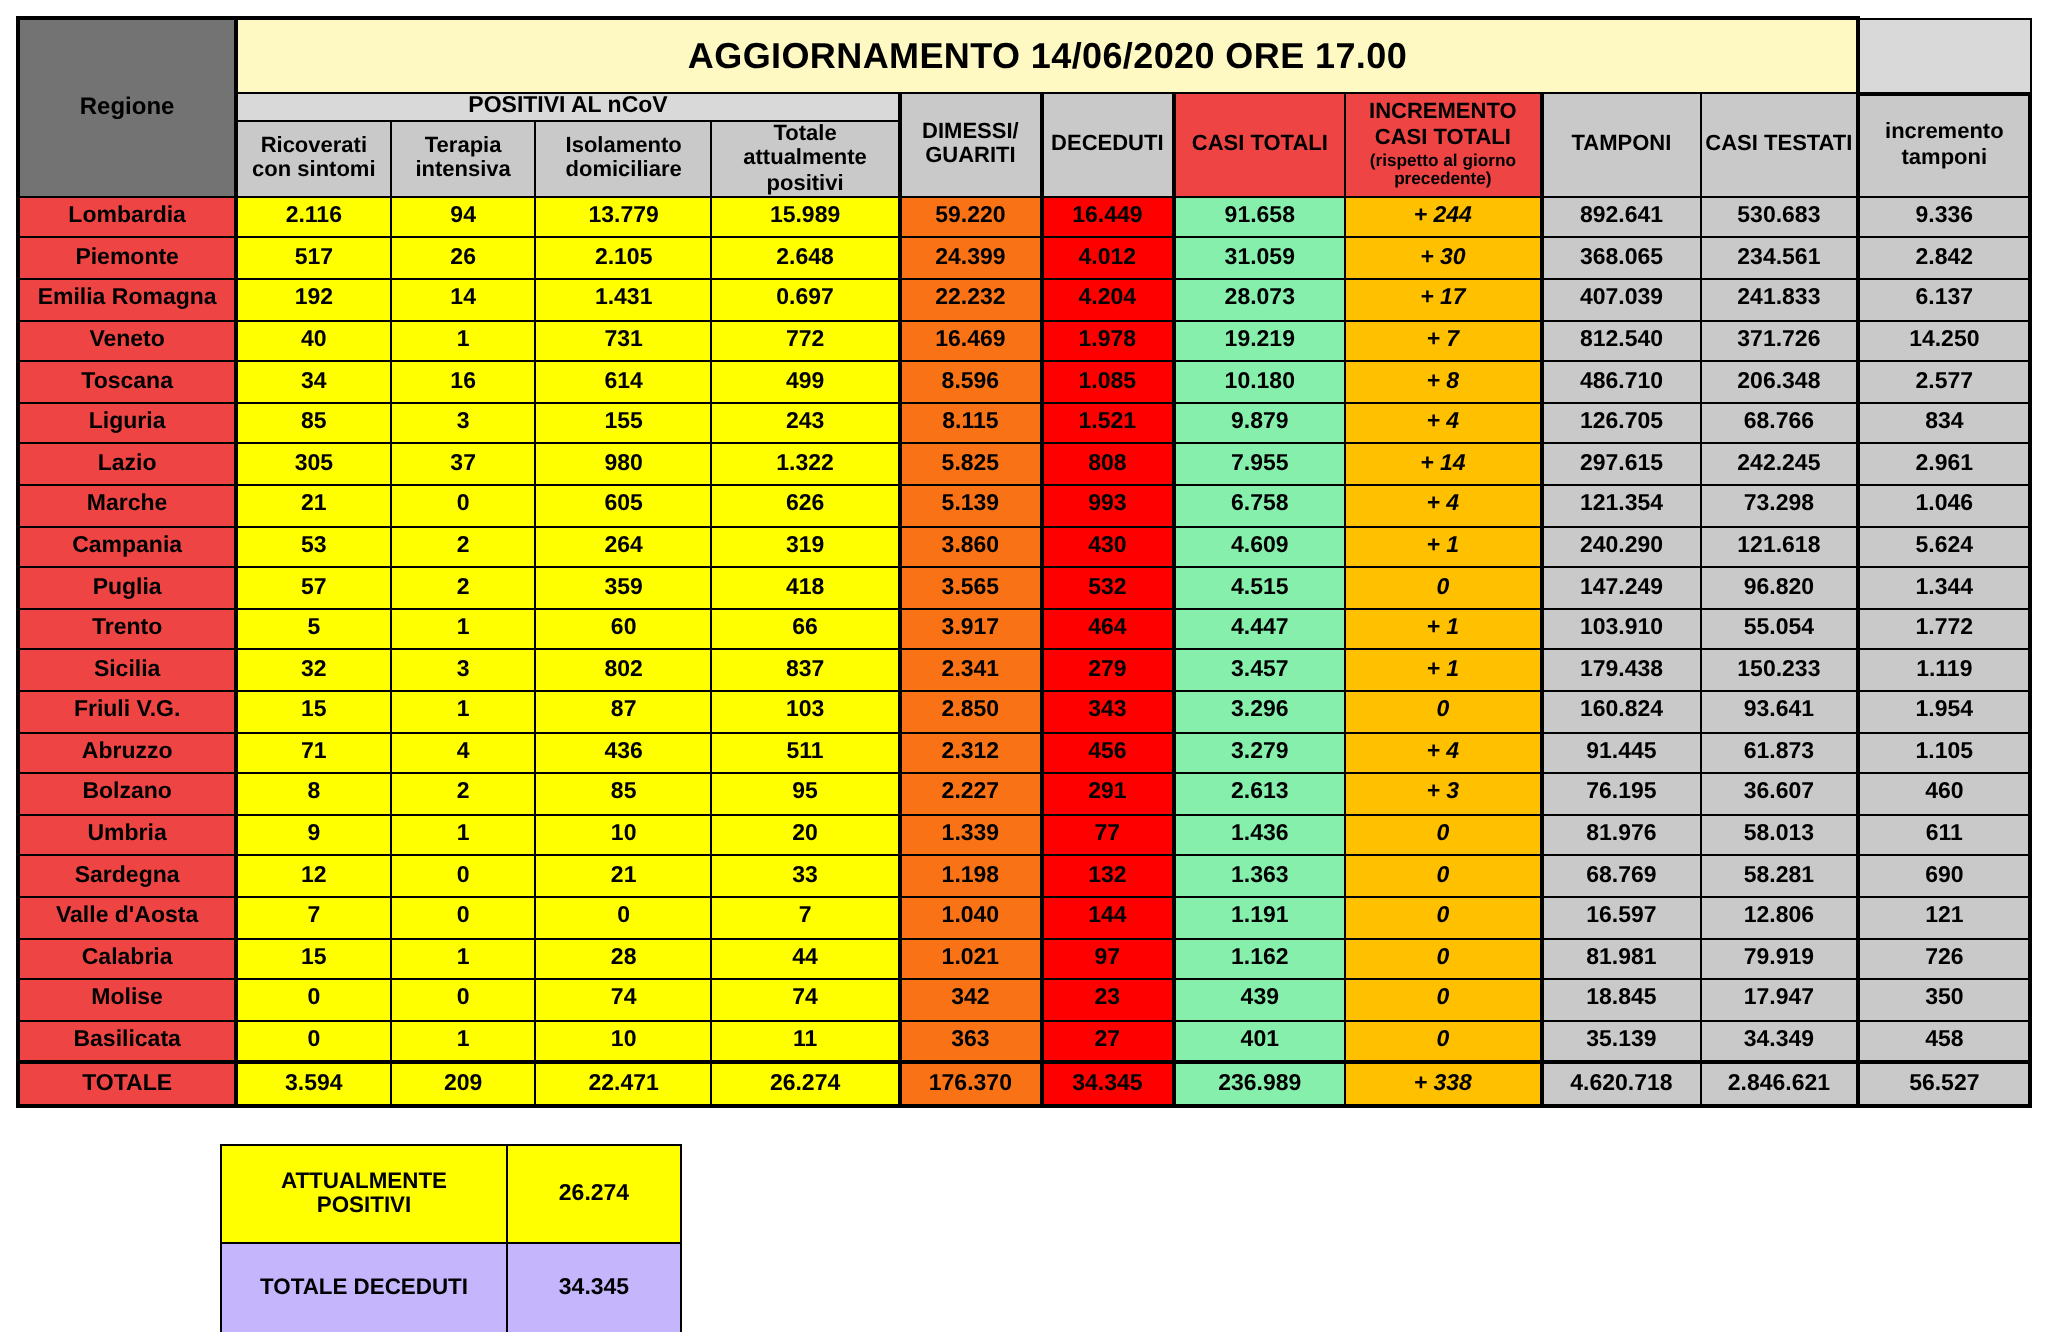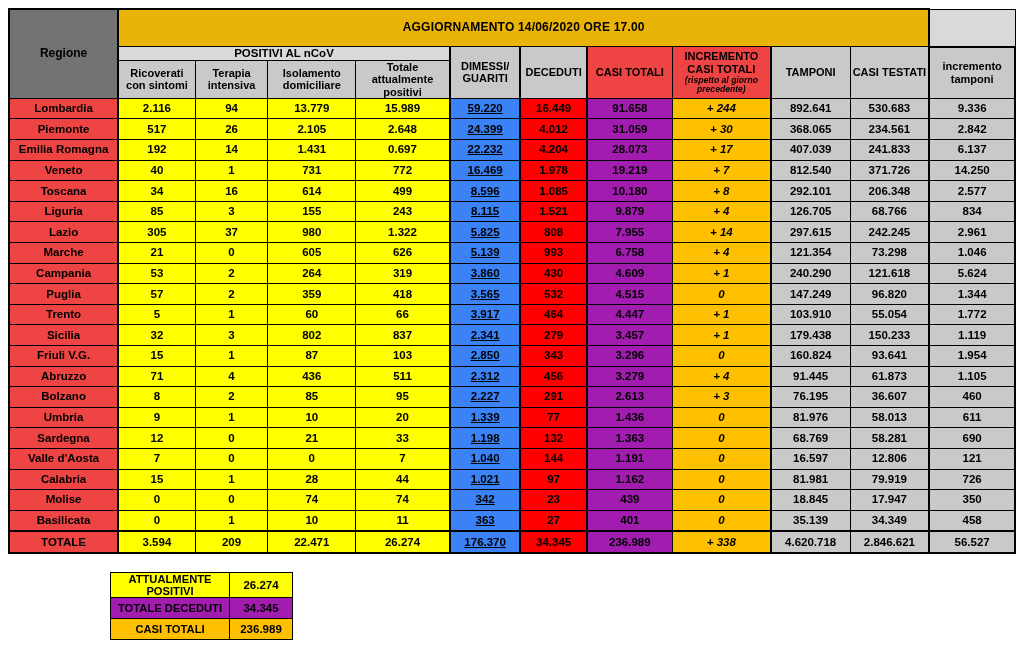--- a/index.html
+++ b/index.html
@@ -39,22 +39,22 @@
   }
 
   
   .bl-thick { border-left: 2px solid #000 !important; }
   .br-thick { border-right: 2px solid #000 !important; }
   .bt-thick { border-top: 2px solid #000 !important; }
   .bb-thick { border-bottom: 2px solid #000 !important; }
 
   
   .hdr-banner {
-    background: #eab308;
-    font-size: 12px;
+    background: #fef9c3;
+    font-size: 18px;
     height: 36px;
     letter-spacing: .2px;
   }
   .hdr-blank {
     background: #d9d9d9;
     border-top-color: #d9d9d9;
     border-left-color: #ffffff;
     border-right-color: #ffffff;
   }
   .hdr-grey {
@@ -69,67 +69,66 @@
     background: #737373;
     font-size: 12px;
   }
   .hdr-orange {
     background: #ef4444;
     font-size: 11px;
   }
   .hdr-incr-note {
     display: block;
     font-size: 8.6px;
-    font-style: italic;
     font-weight: bold;
     line-height: 1.08;
     margin-top: 1px;
   }
 
   
   tr.datarow td { height: 19.6px; font-size: 11.5px; }
   tr.totalrow td { height: 20px; font-size: 11.5px; }
 
   .c-region {
     background: #ef4444;
     font-size: 11.5px;
     font-weight: bold;
   }
   .c-yellow      { background: #ffff00; font-weight: normal; }
   .c-yellow-bold { background: #ffff00; font-weight: bold; }
-  .c-green       { background: #3b82f6; font-weight: bold; text-decoration: underline; }
+  .c-green       { background: #f97316; font-weight: bold; }
   .c-red         { background: #ff0000; font-weight: bold; }
-  .c-orange      { background: #a21caf; font-weight: bold; }
+  .c-orange      { background: #86efac; font-weight: bold; }
   .c-orange-incr { background: #ffc000; font-weight: bold; font-style: italic; font-size: 11px; }
   .c-grey        { background: #c9c9c9; font-weight: bold; }
 
   
   table.legend {
     position: absolute;
     left: 110px;
     top: 572px;
     width: 180px;
     border-collapse: collapse;
     table-layout: fixed;
     font-size: 11.5px;
   }
   table.legend td {
     border: 1px solid #000000;
     height: 20px;
     text-align: center;
     vertical-align: middle;
     font-weight: bold;
     color: #000000;
-    padding: 0;
+    padding: 12px;
   }
   .lg-label { width: 118px; font-size: 11.2px; }
   .lg-value { width: 62px; }
   .lg-yellow { background: #ffff00; }
   .lg-green  { background: #00ee00; }
-  .lg-red    { background: #a21caf; }
+  .lg-red    { background: #c4b5fd; }
   .lg-orange { background: #ffc000; }
 </style>
 </head>
 <body>
 
 <div id="root">
 
   <table class="covid">
     <colgroup>
       <col style="width:102px">
@@ -236,21 +235,21 @@
         <tr class="datarow">
           <td class="c-region bl-thick">Toscana</td>
           <td class="c-yellow bl-thick">34</td>
           <td class="c-yellow">16</td>
           <td class="c-yellow">614</td>
           <td class="c-yellow-bold">499</td>
           <td class="c-green bl-thick">8.596</td>
           <td class="c-red bl-thick">1.085</td>
           <td class="c-orange bl-thick">10.180</td>
           <td class="c-orange-incr">+ 8</td>
-          <td class="c-grey bl-thick">292.101</td>
+          <td class="c-grey bl-thick">486.710</td>
           <td class="c-grey br-thick">206.348</td>
           <td class="c-grey bl-thick br-thick">2.577</td>
         </tr>
         <tr class="datarow">
           <td class="c-region bl-thick">Liguria</td>
           <td class="c-yellow bl-thick">85</td>
           <td class="c-yellow">3</td>
           <td class="c-yellow">155</td>
           <td class="c-yellow-bold">243</td>
           <td class="c-green bl-thick">8.115</td>

